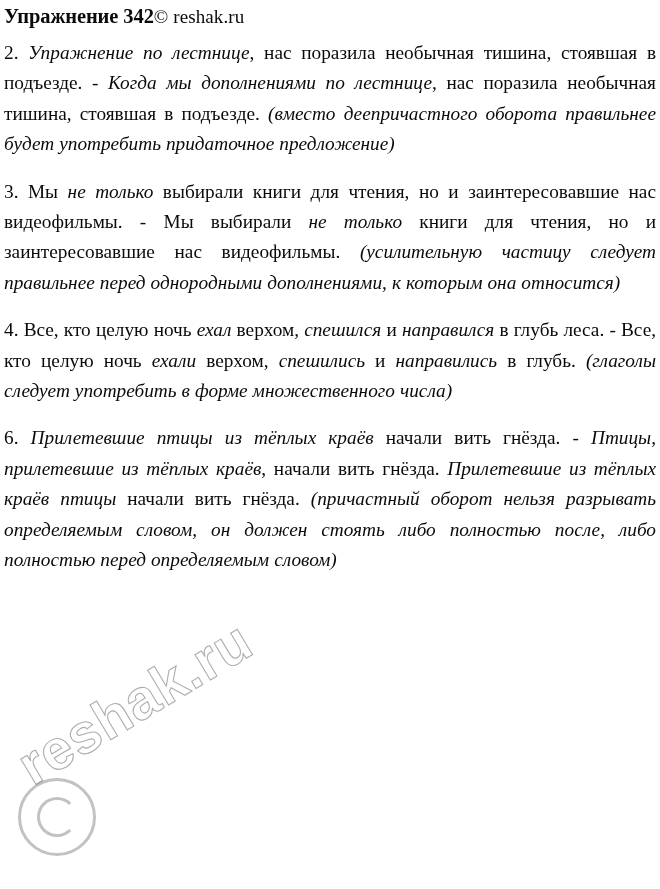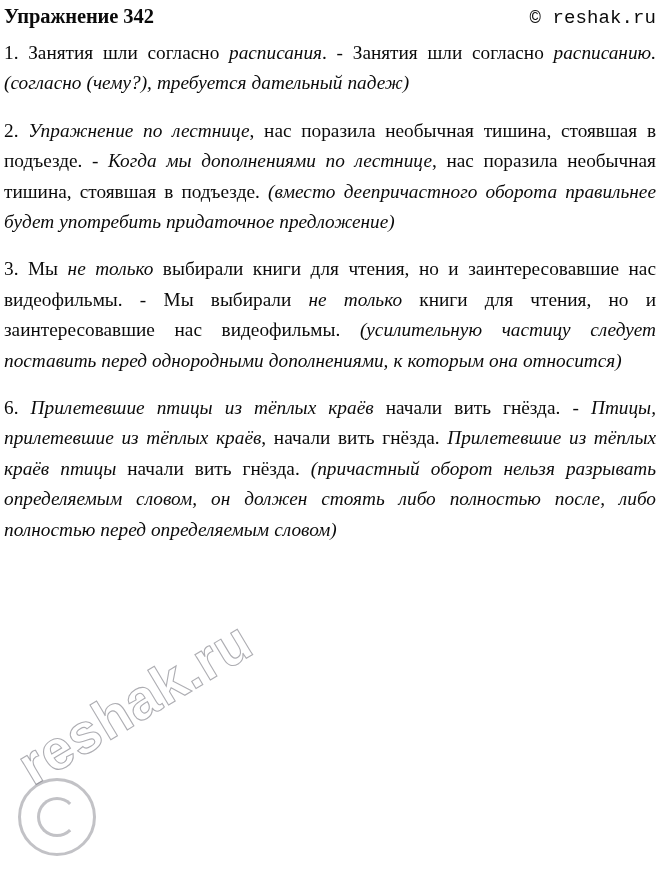--- a/index.html
+++ b/index.html
@@ -24,37 +24,36 @@
     height: 889px;
     box-sizing: border-box;
     padding: 4px 4px 0 4px;
     z-index: 2;
   }
 
   
   .header {
     display: flex;
     align-items: baseline;
-    justify-content: space-between;
+    justify-content: flex-start;
     height: 26px;
     margin: 0 0 6px 0;
   }
   .page-title {
     font-size: 20.5px;
     font-weight: bold;
     letter-spacing: -0.1px;
     line-height: 24px;
     white-space: nowrap;
   }
   .copyright {
     font-size: 19px;
     line-height: 24px;
     white-space: nowrap;
     letter-spacing: 0.1px;
-    font-family: Liberation Mono, monospace;
   }
   .copyright .csym { font-size: 19px; }
 
   
   .content {
     margin-top: 8px;
   }
   .para {
     text-align: justify;
     text-justify: inter-word;
@@ -127,23 +126,23 @@
 
   <div class="header">
     <div class="page-title">Упражнение 342</div>
     <div class="copyright">
       <span class="csym">©</span>
       <span>reshak.ru</span>
     </div>
   </div>
 
   <div class="content">
-    <p class="para">1. Занятия шли согласно <i>расписания</i>. - Занятия шли согласно <i>расписанию. (согласно (чему?), требуется дательный падеж)</i></p>
     <p class="para">2. <i>Упражнение по лестнице</i>, нас поразила необычная тишина, стоявшая в подъезде. - <i>Когда мы дополнениями по лестнице</i>, нас поразила необычная тишина, стоявшая в подъезде. <i>(вместо деепричастного оборота правильнее будет употребить придаточное предложение)</i></p>
-    <p class="para">3. Мы <i>не только</i> выбирали книги для чтения, но и заинтересовавшие нас видеофильмы. - Мы выбирали <i>не только</i> книги для чтения, но и заинтересовавшие нас видеофильмы. <i>(усилительную частицу следует поставить перед однородными дополнениями, к которым она относится)</i></p>
+    <p class="para">3. Мы <i>не только</i> выбирали книги для чтения, но и заинтересовавшие нас видеофильмы. - Мы выбирали <i>не только</i> книги для чтения, но и заинтересовавшие нас видеофильмы. <i>(усилительную частицу следует правильнее перед однородными дополнениями, к которым она относится)</i></p>
+    <p class="para">4. Все, кто целую ночь <i>ехал</i> верхом, <i>спешился</i> и <i>направился</i> в глубь леса. - Все, кто целую ночь <i>ехали</i> верхом, <i>спешились</i> и <i>направились</i> в глубь. <i>(глаголы следует употребить в форме множественного числа)</i></p>
     <p class="para">6. <i>Прилетевшие птицы из тёплых краёв</i> начали вить гнёзда. - <i>Птицы, прилетевшие из тёплых краёв</i>, начали вить гнёзда. <i>Прилетевшие из тёплых краёв птицы</i> начали вить гнёзда. <i>(причастный оборот нельзя разрывать определяемым словом, он должен стоять либо полностью после, либо полностью перед определяемым словом)</i></p>
   </div>
 
 </div>
 
 <div class="watermark">
   <div class="wm-text">reshak.ru</div>
   <div class="wm-c"></div>
 </div>
 

